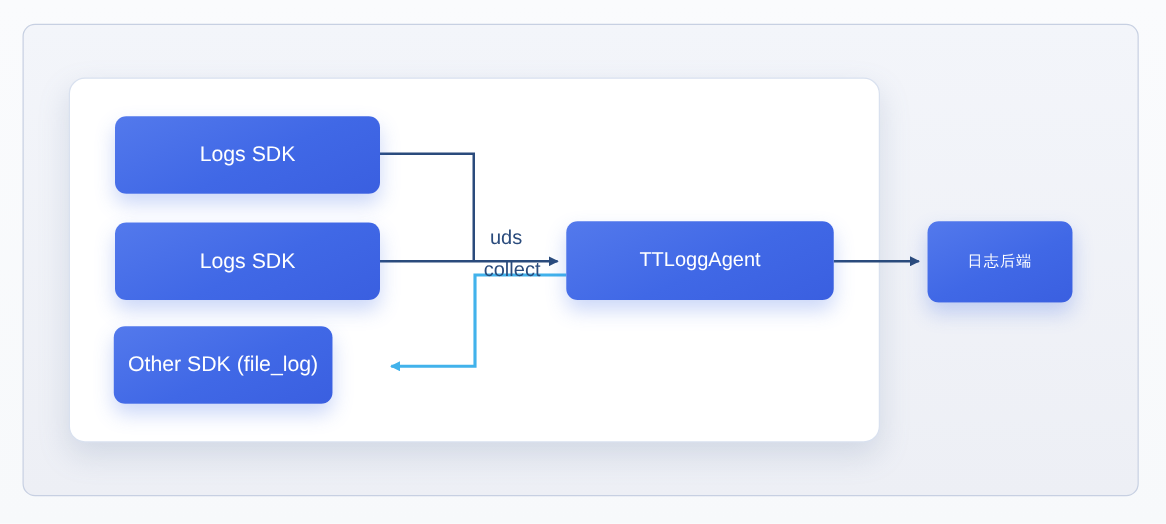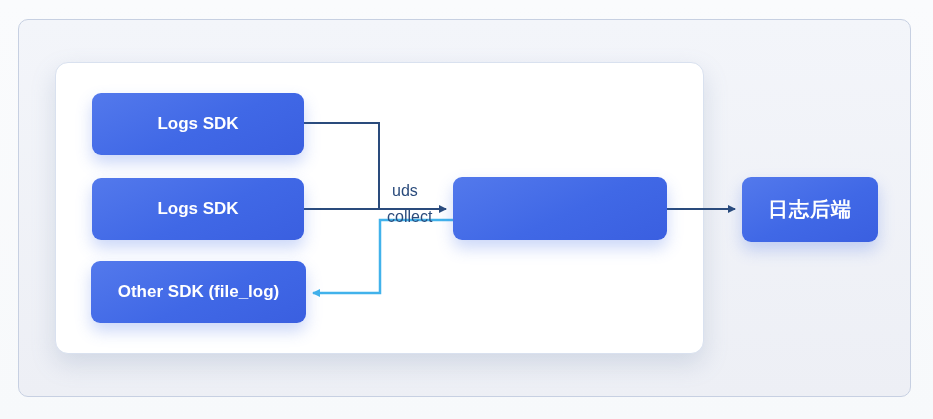--- a/index.html
+++ b/index.html
@@ -21,30 +21,30 @@
     background:#ffffff;
     border:1px solid #d9e1ef;border-radius:13px;
     box-shadow:0 10px 24px rgba(110,130,170,0.22);
     box-sizing:border-box;
   }
   svg.edges{position:absolute;left:0;top:0;width:933px;height:419px;pointer-events:none;}
   .node{
     position:absolute;
     background:linear-gradient(155deg,#5379ec 0%,#4068e6 55%,#3a5fe0 100%);
     border-radius:9px;
-    color:#ffffff;font-weight:bold;
+    color:#ffffff;font-weight:normal;
     display:flex;align-items:center;justify-content:center;text-align:center;
     box-shadow:0 8px 16px rgba(70,110,230,0.28);
     box-sizing:border-box;
   }
   .node-logs1{left:92px;top:93px;width:212px;height:62px;font-size:17px;}
   .node-logs2{left:92px;top:178px;width:212px;height:62px;font-size:17px;}
-  .node-other{left:91px;top:261px;width:215px;height:62px;font-size:17px;}
+  .node-other{left:91px;top:261px;width:175px;height:62px;font-size:17px;}
   .node-agent{left:453px;top:177px;width:214px;height:63px;font-size:16px;line-height:1.25;flex-direction:column;}
-  .node-backend{left:742px;top:177px;width:136px;height:65px;font-size:20px;letter-spacing:1px;}
+  .node-backend{left:742px;top:177px;width:116px;height:65px;font-size:12px;letter-spacing:1px;}
   .edge-label{
     position:absolute;color:#2a4b7c;font-size:16px;font-weight:500;
   }
   .label-uds{left:392px;top:182px;}
   .label-collect{left:387px;top:208px;}
 </style>
 </head>
 <body>
 
 <div class="page">
@@ -73,20 +73,21 @@
 
   <div class="node node-logs2">
     <span>Logs SDK</span>
   </div>
 
   <div class="node node-other">
     <span>Other SDK (file_log)</span>
   </div>
 
   <div class="node node-agent">
+    <span>TTLoggAgent</span>
   </div>
 
   <div class="node node-backend">
     <span>日志后端</span>
   </div>
 
   <div class="edge-label label-uds">uds</div>
   <div class="edge-label label-collect">collect</div>
 
 </div>

